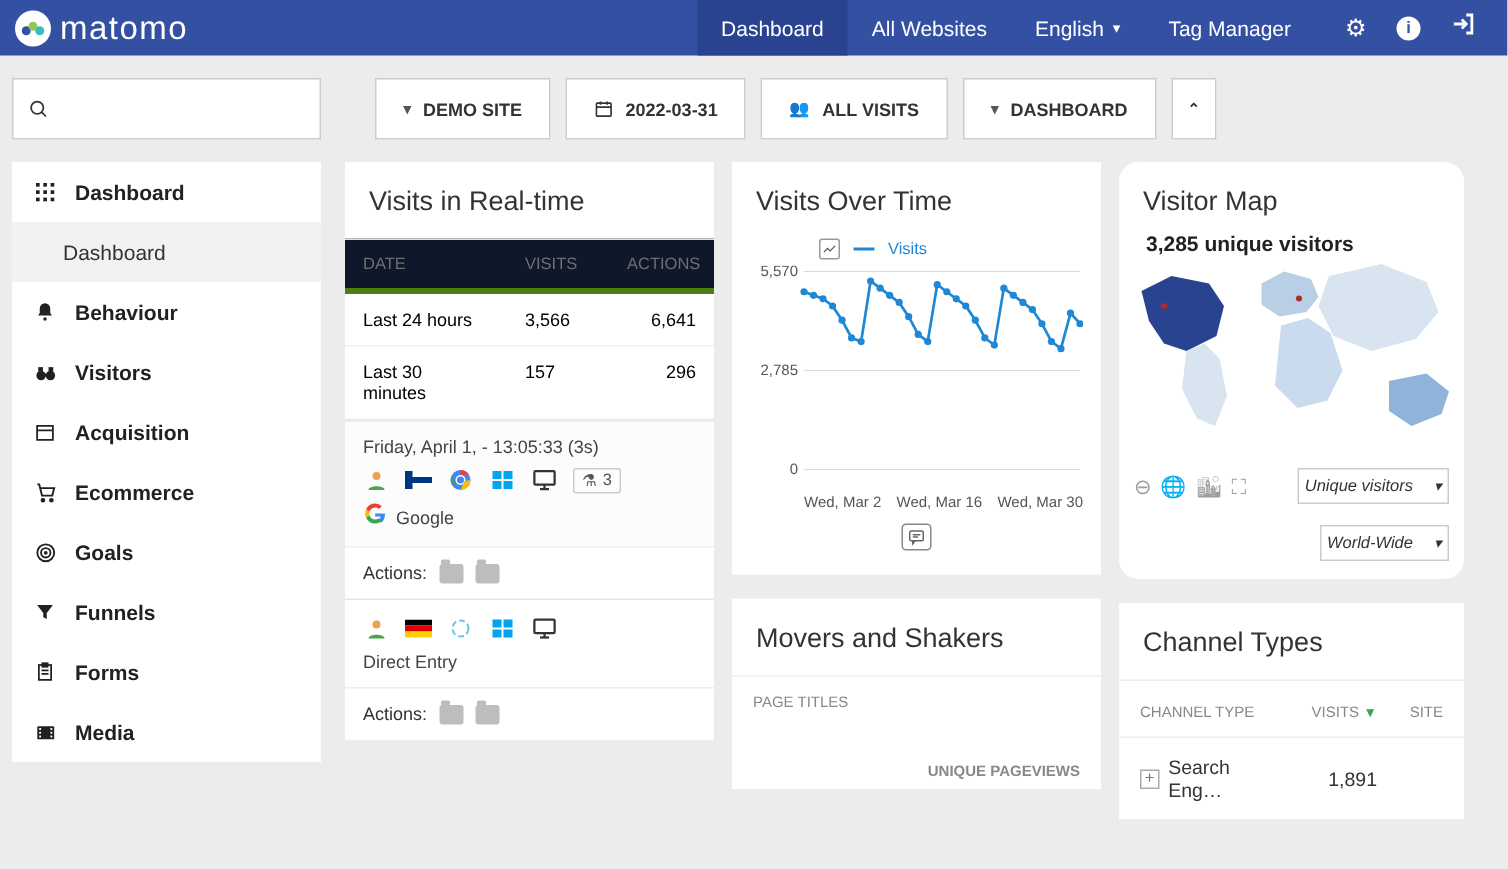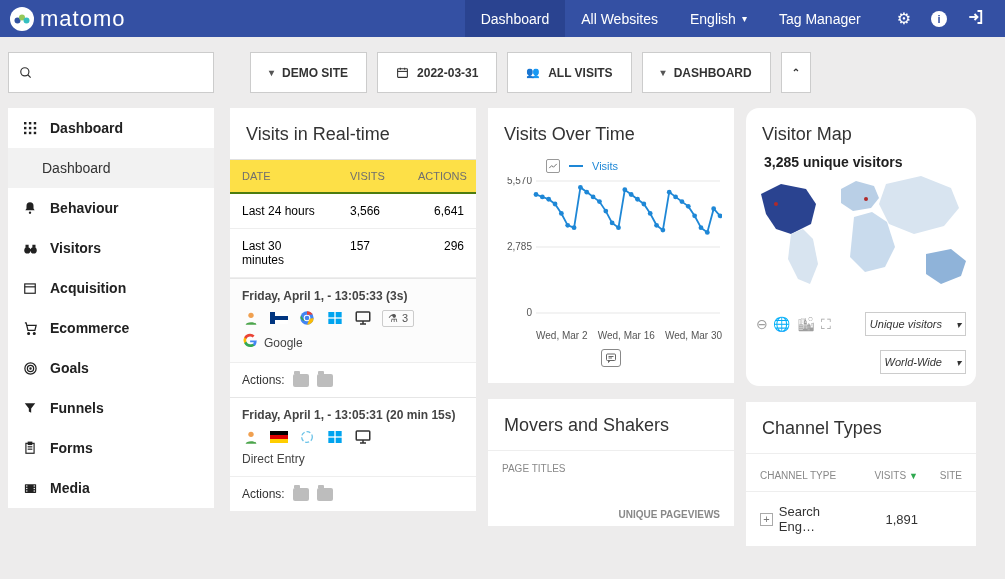--- a/index.html
+++ b/index.html
@@ -33,29 +33,29 @@
 .main { flex:1; display:flex; gap:12px; align-items:flex-start; }
 .col { display:flex; flex-direction:column; gap:16px; }
 .col-a { width:246px; }
 .col-b { width:246px; }
 .col-c { width:230px; }
 
 .card { background:#fff; }
 .card-title { font-size:18px; font-weight:400; color:#333; padding:16px 16px 14px; }
 
 
-.rt-head { display:flex; background:#fde047; border-top:1px solid #e0e0e0; border-bottom:2px solid #4d7c0f; }
+.rt-head { display:flex; background:#0f172a; border-top:1px solid #e0e0e0; border-bottom:4px solid #4d7c0f; }
 .rt-head div, .rt-row div { padding:10px 12px; font-size:12px; }
 .rt-head div { color:#6f6f6f; font-size:11px; }
 .rt-row { display:flex; border-bottom:1px solid #eee; }
 .c-date{flex:1;} .c-vis{width:68px;text-align:left;} .c-act{width:70px;text-align:right;}
 
 .visit-block { padding:10px 12px; border-top:1px solid #e6e6e6; background:#fcfcfc; font-size:12px; color:#444; }
 .visit-block.alt { background:#fff; }
-.visit-time { font-weight:700; margin-bottom:6px; }
+.visit-time { font-weight:400; margin-bottom:6px; }
 .icon-row { display:flex; gap:10px; align-items:center; margin-bottom:6px; flex-wrap:wrap;}
 .icon-row .mini { width:18px; height:18px; display:inline-flex; align-items:center; justify-content:center; border-radius:2px; font-size:12px;}
 .chip { border:1px solid #ccc; padding:1px 5px; font-size:11px; display:inline-flex; align-items:center; gap:4px; border-radius:2px; color:#555;}
 .actions-line { display:flex; align-items:center; gap:8px; padding:10px 12px; background:#fff; border-top:1px solid #eee; font-size:12px; color:#333;}
 .folder { width:16px;height:13px; background:#bdbdbd; border-radius:2px; position:relative;}
 .folder:before{content:"";position:absolute;top:-3px;left:1px;width:6px;height:3px;background:#bdbdbd;border-radius:1px 1px 0 0;}
 
 
 .chart-wrap { padding:0 12px 16px; }
 .legend { display:flex; align-items:center; gap:6px; font-size:11px; color:#1e87d6; margin-left:46px; margin-bottom:4px;}
@@ -343,21 +343,20 @@
             <span>Google</span>
           </div>
         </div>
         <div class="actions-line">
           <span>Actions:</span>
           <span class="folder"></span>
           <span class="folder"></span>
         </div>
 
         <div class="visit-block alt">
-          <div class="visit-time">Friday, April 1, - 13:05:31 (20 min 15s)</div>
           <div class="icon-row">
             <span class="mini">
                 <svg width="16" height="16" viewBox="0 0 24 24">
                   <circle cx="12" cy="8" r="4" fill="#f0a050"></circle>
                   <path d="M4 22c0-5 16-5 16 0" fill="#4ca54c"></path>
                 </svg>
               </span>
             <span class="mini">
                 <svg width="18" height="12">
                   <rect width="18" height="4" fill="#000"></rect>

